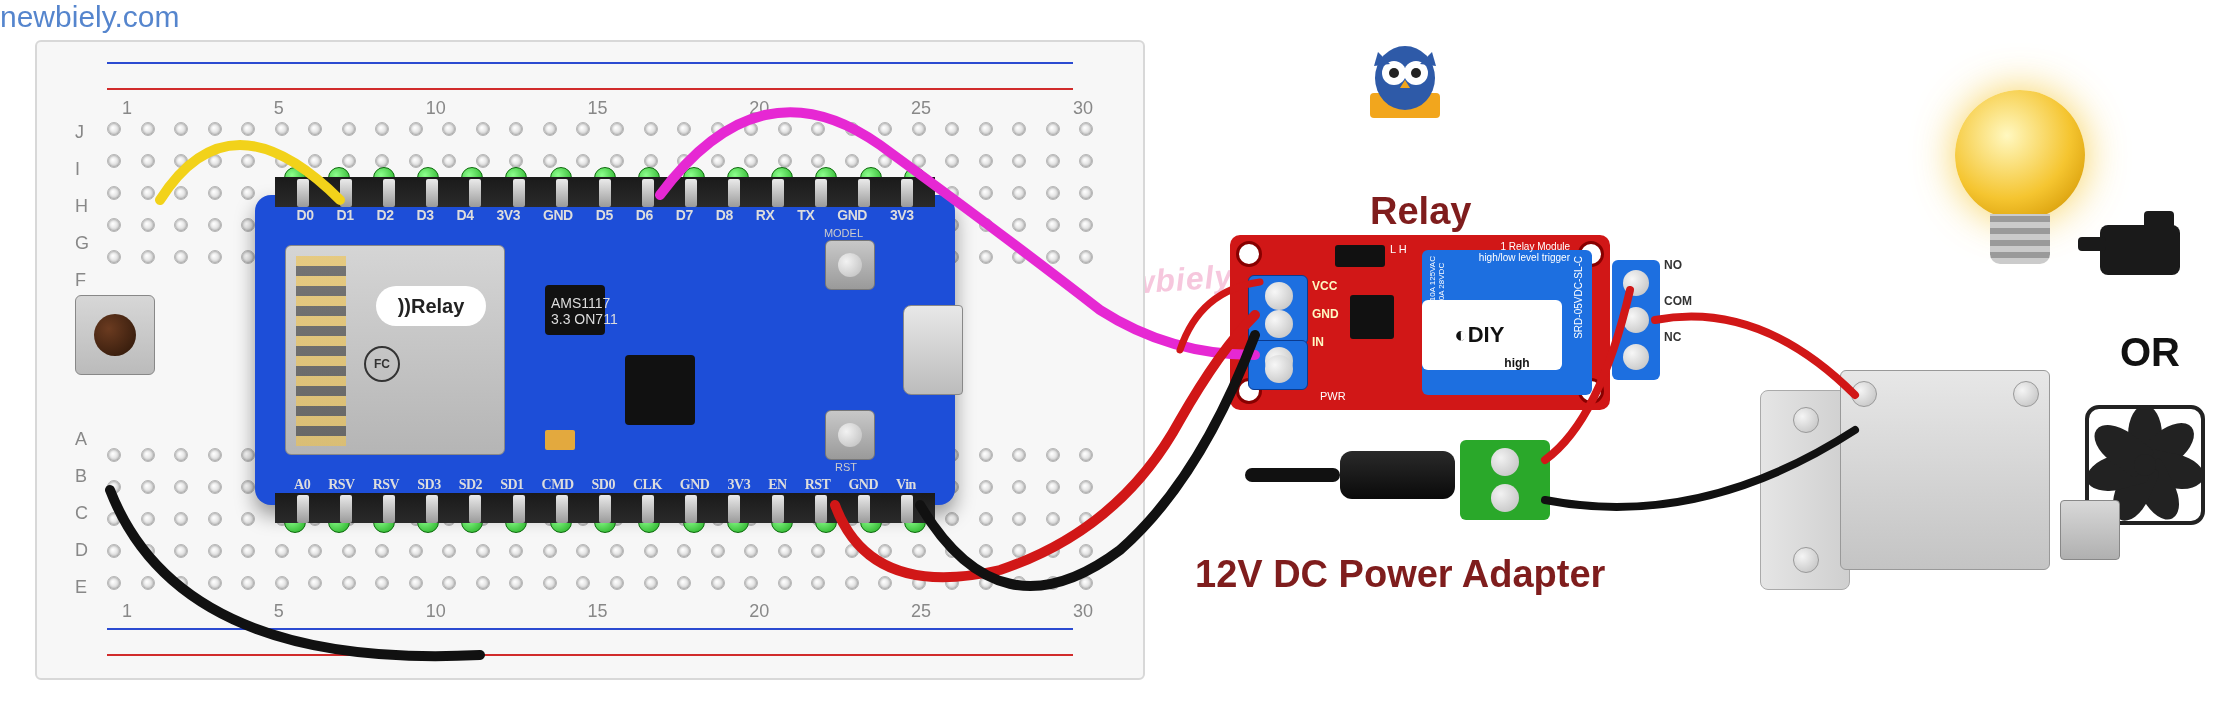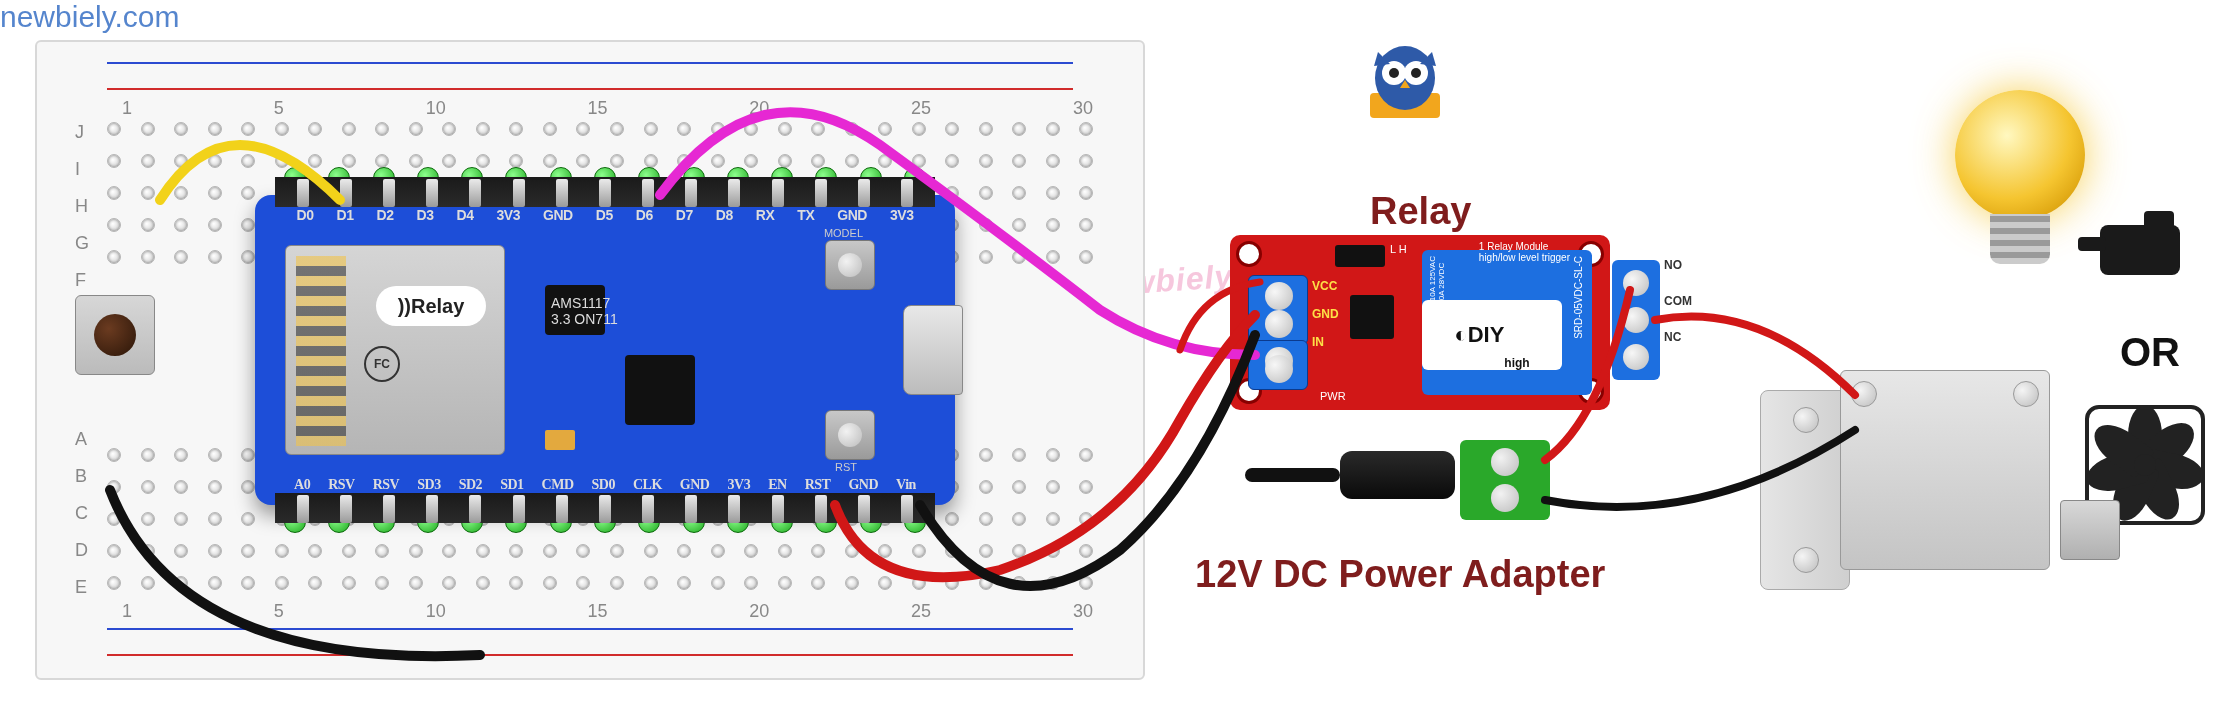--- a/index.html
+++ b/index.html
@@ -155,21 +155,21 @@
   .relay-block {
     position:absolute; top:15px; right:18px; width:170px; height:145px;
     background:#1d6fe0; border-radius:6px;
   }
   .relay-term { position:absolute; width:60px; height:70px; background:#1d6fe0; border-radius:6px; border:1px solid #0b3a8d;}
   .relay-term::before, .relay-term::after { content:''; position:absolute; width:28px; height:28px; border-radius:50%; background:radial-gradient(circle at 35% 35%,#f7f7f7,#bcbcbc); left:16px; }
   .relay-term::before { top:6px; }
   .relay-term::after { bottom:6px; }
   .relay-ic { position:absolute; background:#111; border-radius:3px; }
   .relay-jumper { position:absolute; top:10px; left:105px; width:50px; height:22px; background:#111; border-radius:3px;}
-  .relay-pin-labels { position:absolute; font-size:12px; color:#fde047; font-weight:bold; display:flex; flex-direction:column; gap:14px; }
+  .relay-pin-labels { position:absolute; font-size:12px; color:#fef9c3; font-weight:bold; display:flex; flex-direction:column; gap:14px; }
   .diy-logo { position:absolute; top:50px; right:30px; width:140px; height:70px; background:#fff; border-radius:6px; display:flex; align-items:center; justify-content:center; font-weight:bold; color:#111; font-size:22px; }
 
   .label-text {
     position:absolute;
     color:#7f1d1d;
     font-weight:bold;
     font-size:38px;
     font-family: Arial, sans-serif;
   }
 
@@ -785,21 +785,21 @@
     <div style="position:absolute;top:6px;right:8px;font-size:10px;color:#fff;writing-mode:vertical-rl;transform:rotate(180deg)">SRD-05VDC-SL-C</div>
     <div style="position:absolute;top:6px;left:6px;font-size:8px;color:#fff;white-space:pre;writing-mode:vertical-rl;transform:rotate(180deg)">10A 250VAC 10A 125VAC
 10A 30VDC 10A 28VDC</div>
     <div class="diy-logo">
       <span>◐</span>
         <span>DIY</span>
         <span style="font-size:12px;align-self:flex-end">high</span>
     </div>
   </div>
 
-  <div style="position:absolute;top:6px;right:40px;font-size:10px;color:#fff;white-space:pre;">1 Relay Module
+  <div style="position:absolute;top:6px;right:40px;font-size:10px;color:#fff;white-space:pre;text-align:right">1 Relay Module
 high/low level trigger</div>
   <div class="relay-pin-labels" style="top:40px;right:-24px;color:#fff;font-size:11px;writing-mode:vertical-rl">
   </div>
 </div>
 <div style="position:absolute;top:260px;left:1612px;width:48px;height:120px;background:#1d6fe0;border-radius:6px">
   <div style="position:absolute;width:26px;height:26px;border-radius:50%;background:radial-gradient(circle at 35% 35%,#f7f7f7,#bcbcbc);left:11px;top:10px"></div>
   <div style="position:absolute;width:26px;height:26px;border-radius:50%;background:radial-gradient(circle at 35% 35%,#f7f7f7,#bcbcbc);left:11px;top:47px"></div>
   <div style="position:absolute;width:26px;height:26px;border-radius:50%;background:radial-gradient(circle at 35% 35%,#f7f7f7,#bcbcbc);left:11px;top:84px"></div>
 </div>
 <div style="position:absolute;top:258px;left:1664px;font-size:12px;color:#333;display:flex;flex-direction:column;gap:22px;font-weight:bold">

